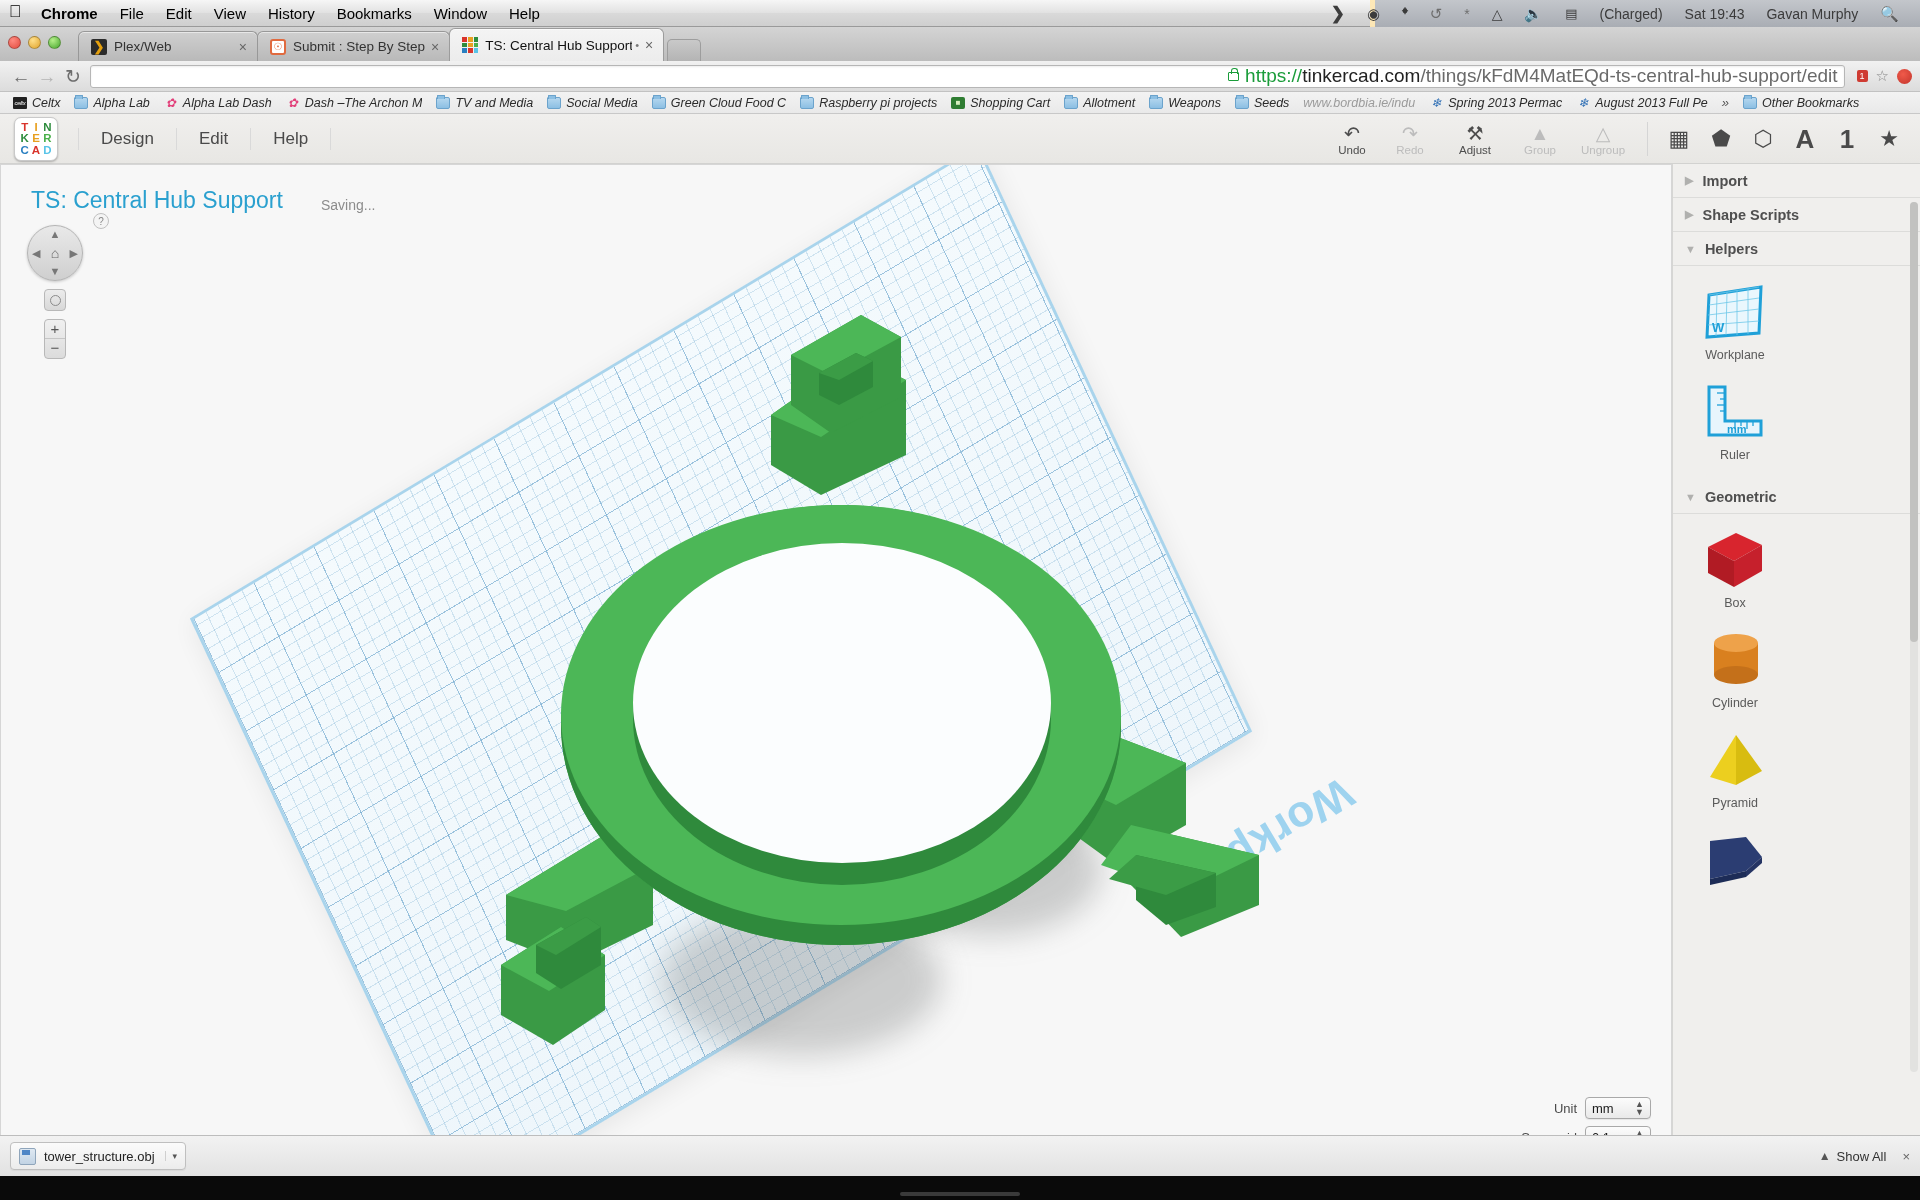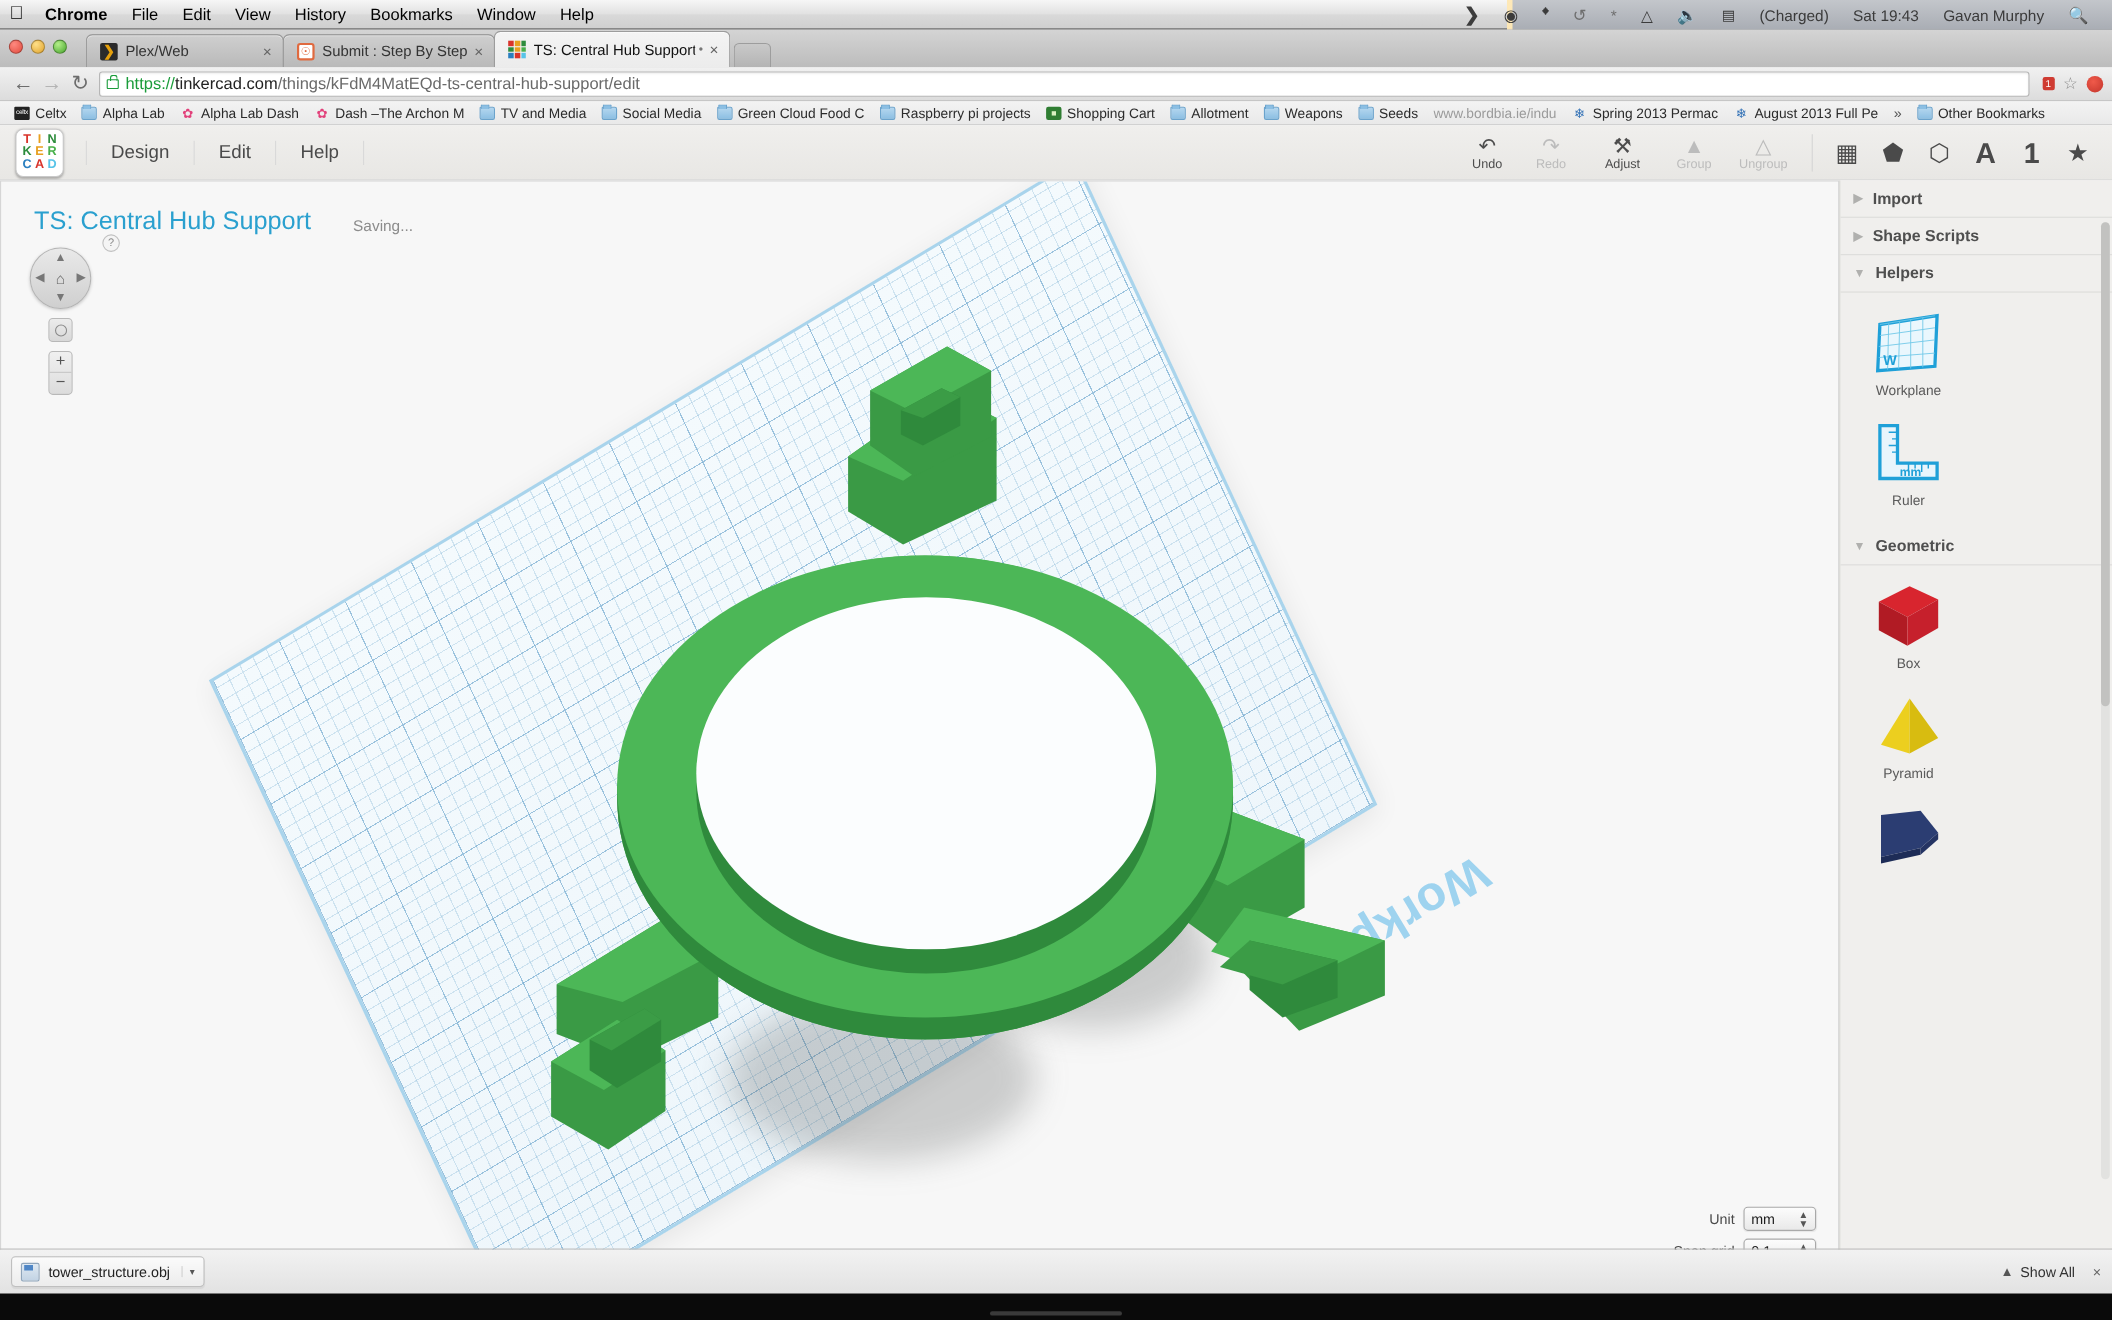--- a/index.html
+++ b/index.html
@@ -108,23 +108,24 @@
   .navbtn { width: 26px; text-align:center; font-size: 19px; color:#6d6d6d; line-height:1; }
   .navbtn.dis { color: #b4b4b4; }
   .omnibox {
     flex: 1 1 auto;
     height: 23px; margin: 0 6px 0 4px;
     background: #fff;
     border: 1px solid #b6b6b6;
     border-radius: 3px;
     display: flex; align-items:center;
     padding: 0 6px;
-    font-size: 15px;
+    font-size: 19px;
     box-shadow: inset 0 1px 2px rgba(0,0,0,0.08);
     overflow:hidden;
+    justify-content:flex-end;
   }
   .lock-ico { width:11px; height:9px; border:1.5px solid #1a9c3a; border-radius:1px; margin-right:6px; position:relative; flex:0 0 auto;}
   .lock-ico:before{content:""; position:absolute; top:-5px; left:2px; width:5px;height:5px;border:1.5px solid #1a9c3a;border-bottom:none;border-radius:3px 3px 0 0;}
   .url-scheme { color:#1a9c3a; }
   .url-host { color:#222; font-weight: 500; }
   .url-path { color:#6a6a6a; }
   .omni-right { display:flex; align-items:center; gap:8px; margin-left:6px; flex:0 0 auto;}
   .badge-red { background:#cf3b32; color:#fff; font-size:9px; border-radius:2px; padding:1px 3px; }
   .star-ico { color:#8a8a8a; font-size:15px; }
   .menu-ico { width:15px; height:15px; border-radius:50%; background: radial-gradient(circle at 40% 35%, #f05a4a, #c3352c); }
@@ -132,20 +133,21 @@
   
   .bookmarks {
     height: 22px;
     background: linear-gradient(to bottom, #f3f3f3, #e9e9e9);
     border-bottom: 1px solid #c8c8c8;
     display:flex; align-items:center;
     font-size: 12.5px; color:#2b2b2b;
     padding: 0 6px;
     overflow:hidden;
     white-space: nowrap;
+    font-style: italic;
   }
   .bm { display:flex; align-items:center; padding: 0 7px; flex: 0 0 auto; }
   .bm .bmi { width:14px; height:12px; margin-right:5px; flex:0 0 auto;}
   .folder-ico { background: linear-gradient(to bottom,#b5d7ef,#8cbfe3); border:1px solid #6ba3cc; border-radius:1px 2px 2px 2px; position:relative;}
   .folder-ico:before{content:""; position:absolute; top:-3px; left:0; width:6px; height:3px; background:#8cbfe3; border:1px solid #6ba3cc; border-bottom:none; border-radius:1px 1px 0 0;}
   .celtx-ico { background:#222; color:#fff; font-size:6px; display:flex; align-items:center; justify-content:center; border-radius:1px; letter-spacing:-0.3px;}
   .pink-ico { color:#e2407a; font-size:12px; line-height:1; text-align:center;}
   .green-ico { background:#2f7d32; color:#d8f0c0; font-size:8px; display:flex; align-items:center;justify-content:center; border-radius:2px;}
   .blue-star-ico { color:#2f6fb5; font-size:12px; line-height:1; text-align:center;}
   .bm-truncate { max-width: 118px; overflow:hidden; display:inline-block; text-overflow: clip; vertical-align: bottom; }
@@ -748,20 +750,30 @@
             <div class="thumb">
               <svg width="66" height="62" viewBox="0 0 66 62">
                 <polygon points="6,18 34,4 60,16 32,32" fill="#d8252e"></polygon>
                 <polygon points="6,18 32,32 32,58 6,44" fill="#b11b24"></polygon>
                 <polygon points="32,32 60,16 60,42 32,58" fill="#c6202c"></polygon>
               </svg>
             </div>
             <div class="cap">Box</div>
           </div>
 
+          <div class="side-item">
+            <div class="thumb">
+              <svg width="66" height="62" viewBox="0 0 66 62">
+                <rect x="12" y="14" width="44" height="32" fill="#d9801f"></rect>
+                <ellipse cx="34" cy="46" rx="22" ry="9" fill="#c4701a"></ellipse>
+                <ellipse cx="34" cy="14" rx="22" ry="9" fill="#eea24a"></ellipse>
+              </svg>
+            </div>
+            <div class="cap">Cylinder</div>
+          </div>
 
           <div class="side-item">
             <div class="thumb">
               <svg width="66" height="62" viewBox="0 0 66 62">
                 <polygon points="34,6 8,48 34,56" fill="#eccf1f"></polygon>
                 <polygon points="34,6 34,56 60,42" fill="#d8bc10"></polygon>
               </svg>
             </div>
             <div class="cap">Pyramid</div>
           </div>

